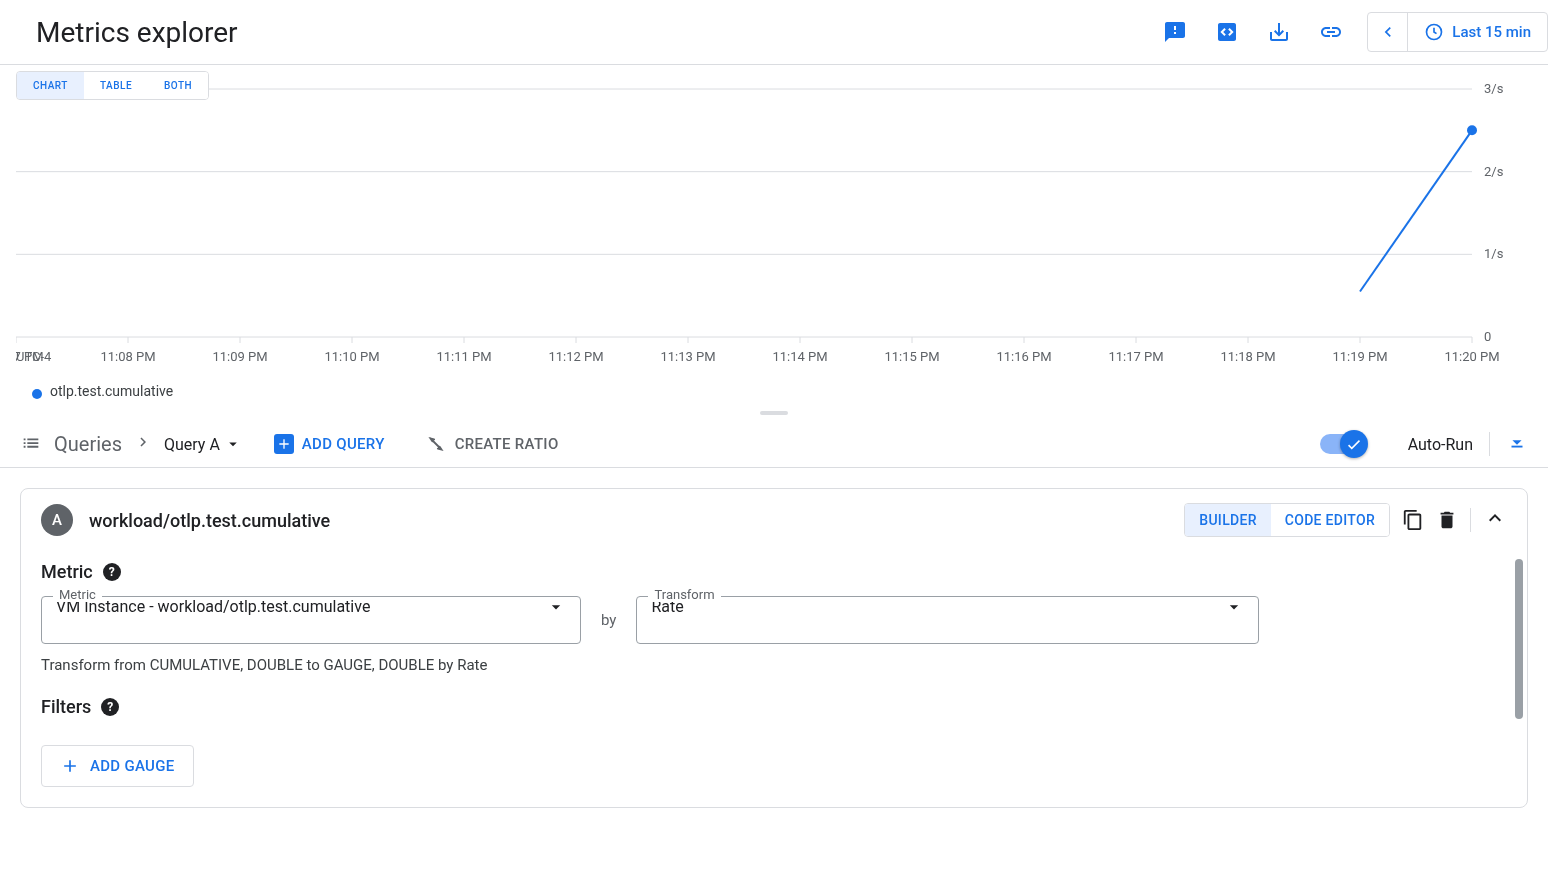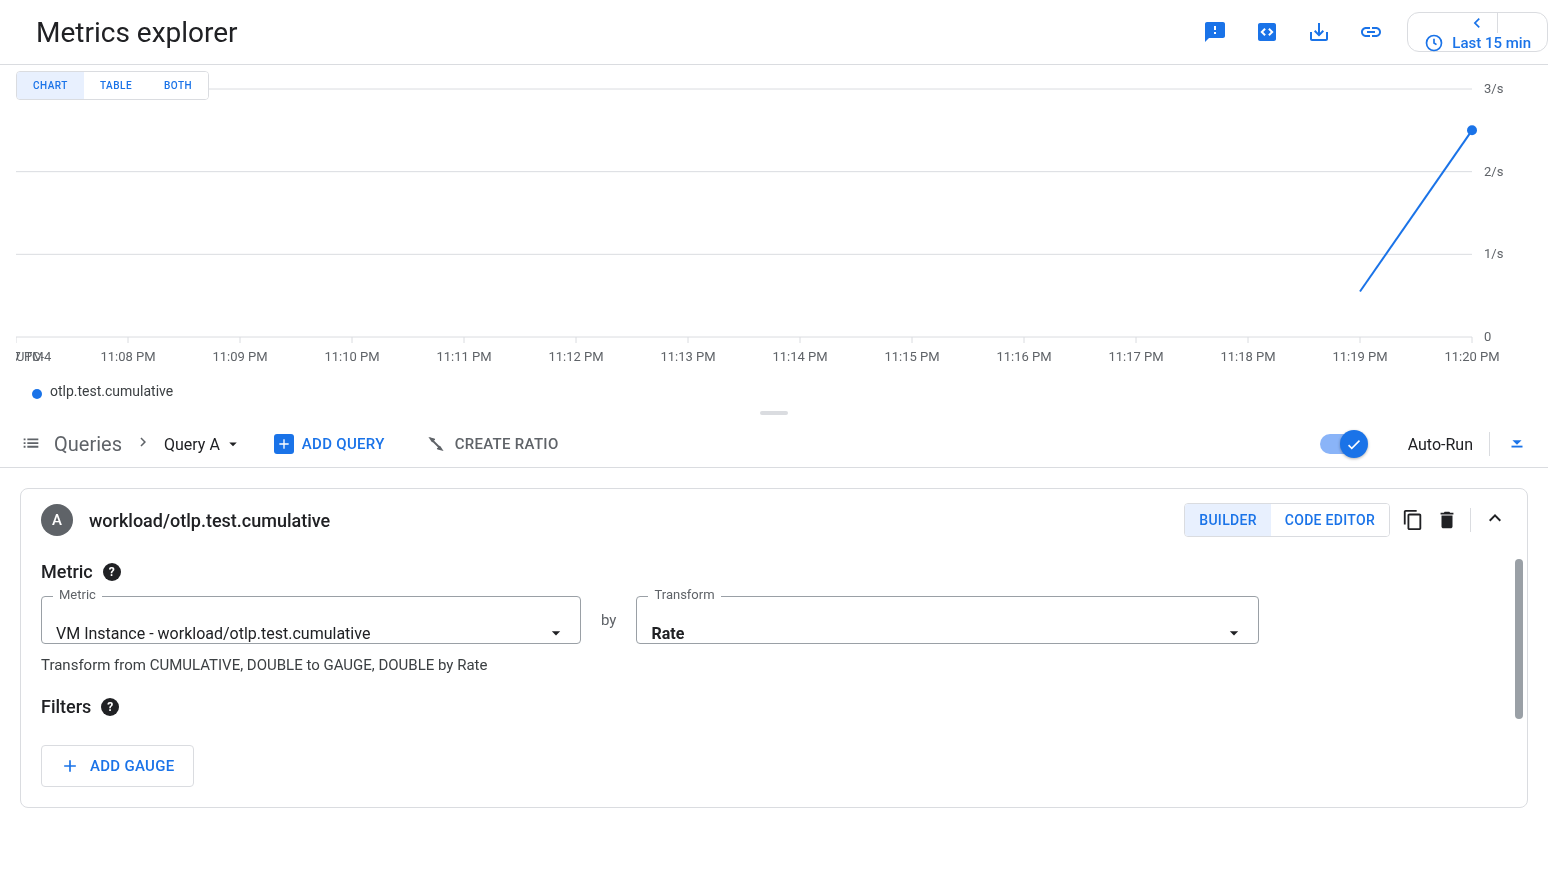--- a/index.html
+++ b/index.html
@@ -4,21 +4,21 @@
 <style>
 * { box-sizing: border-box; margin: 0; padding: 0; font-family: 'Google Sans', Roboto, Arial, sans-serif; }
 body { background: #fff; color: #202124; overflow-x: hidden; }
 
 .header { display: flex; align-items: center; justify-content: space-between; padding: 12px 0 12px 36px; border-bottom: 1px solid #dadce0; }
 .header h1 { font-size: 28px; font-weight: 400; color: #202124; }
 .header-actions { display: flex; align-items: center; gap: 24px; padding-right: 0; }
 .header-icons { display: flex; align-items: center; gap: 28px; }
 .icon-btn { width: 24px; height: 24px; display: flex; align-items: center; justify-content: center; cursor: pointer; color: #1a73e8; }
 .icon-btn svg { width: 24px; height: 24px; fill: currentColor; }
-.time-selector { display: flex; align-items: center; border: 1px solid #dadce0; border-radius: 12px; height: 40px; flex-direction: column; }
+.time-selector { display: flex; align-items: center; border: 1px solid #dadce0; border-radius: 4px; height: 40px; }
 .time-selector .back-btn { width: 40px; display: flex; align-items: center; justify-content: center; border-right: 1px solid #dadce0; height: 100%; cursor: pointer; color: #1a73e8; }
 .time-selector .time-range { display: flex; align-items: center; padding: 0 16px; gap: 8px; color: #1a73e8; font-size: 15px; font-weight: 500; cursor: pointer; }
 
 .chart-area { position: relative; padding: 12px 16px 0 16px; }
 .view-tabs { display: inline-flex; border: 1px solid #dadce0; border-radius: 4px; overflow: hidden; position: absolute; top: 6px; left: 16px; z-index: 2; }
 .view-tab { padding: 8px 16px; font-size: 10px; font-weight: 500; color: #1a73e8; cursor: pointer; background: #fff; letter-spacing: 0.5px; }
 .view-tab.active { background: #e8f0fe; }
 
 .chart-svg-wrap { width: 100%; height: 300px; position: relative; }
 .chart-svg { width: 100%; height: 100%; }
@@ -63,23 +63,23 @@
 .icon-dark { color: #202124; cursor: pointer; display:flex; align-items:center; }
 .collapse-btn { color: #202124; cursor: pointer; }
 
 .query-body { padding: 0 20px 20px 20px; }
 .section-label { display: flex; align-items: center; gap: 10px; font-size: 18px; font-weight: 500; color: #202124; margin: 10px 0 14px 0; }
 .help-icon { width: 18px; height: 18px; border-radius: 50%; background: #202124; color: #fff; display: flex; align-items: center; justify-content: center; font-size: 12px; font-weight: bold; }
 
 .field-row { display: flex; align-items: center; gap: 20px; }
 .field-group { position: relative; }
 .field-label { position: absolute; top: -9px; left: 12px; background: #fff; padding: 0 6px; font-size: 13px; color: #5f6368; }
-.field-select { border: 1px solid #9aa0a6; border-radius: 4px; height: 48px; display: flex; align-items: flex-end; justify-content: space-between; padding: 0 14px; font-size: 16px; color: #202124; cursor: pointer; }
+.field-select { border: 1px solid #9aa0a6; border-radius: 4px; height: 48px; display: flex; align-items: flex-start; justify-content: space-between; padding: 0 14px; font-size: 16px; color: #202124; cursor: pointer; }
 .field-select.wide { width: 540px; }
-.field-select.med { width: 623px; font-weight: bold; }
+.field-select.med { width: 623px; }
 .by-text { color: #5f6368; font-size: 15px; }
 
 .transform-note { font-size: 15px; color: #3c4043; margin-top: 12px; }
 
 .add-filter-btn { margin-top: 14px; display: inline-flex; align-items: center; gap: 10px; border: 1px solid #dadce0; border-radius: 4px; padding: 10px 18px; font-size: 15px; font-weight: 500; color: #1a73e8; cursor: pointer; letter-spacing: 0.3px; }
 
 .scrollbar-track { position: absolute; right: 4px; top: 70px; width: 8px; height: 160px; background: #9aa0a6; border-radius: 4px; }
 </style>
 </head>
 <body>

